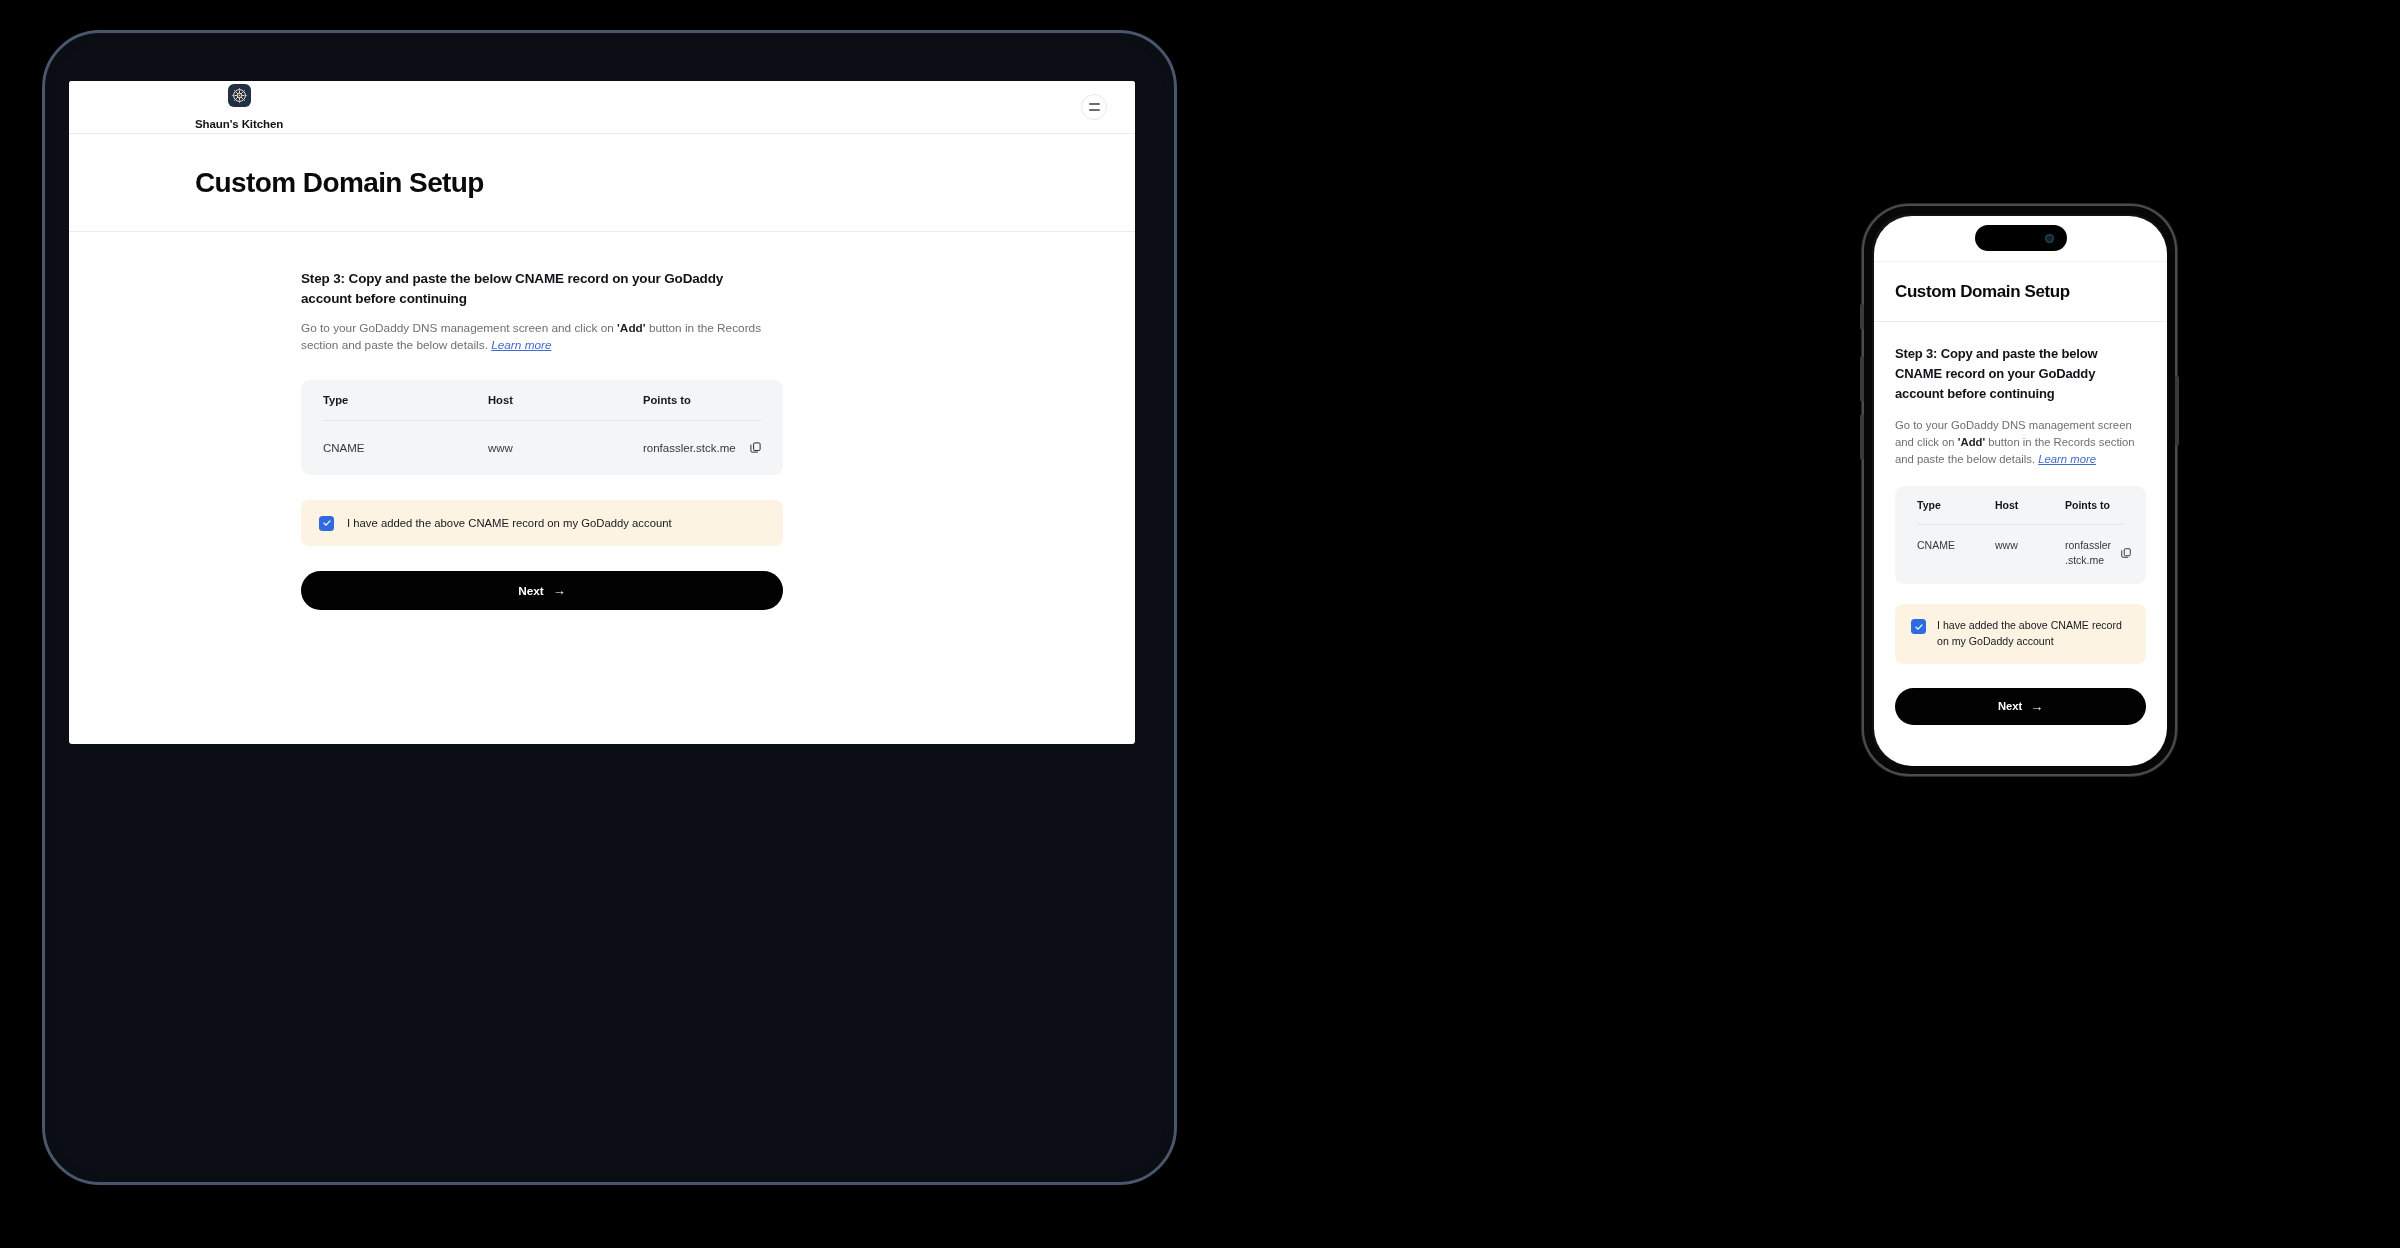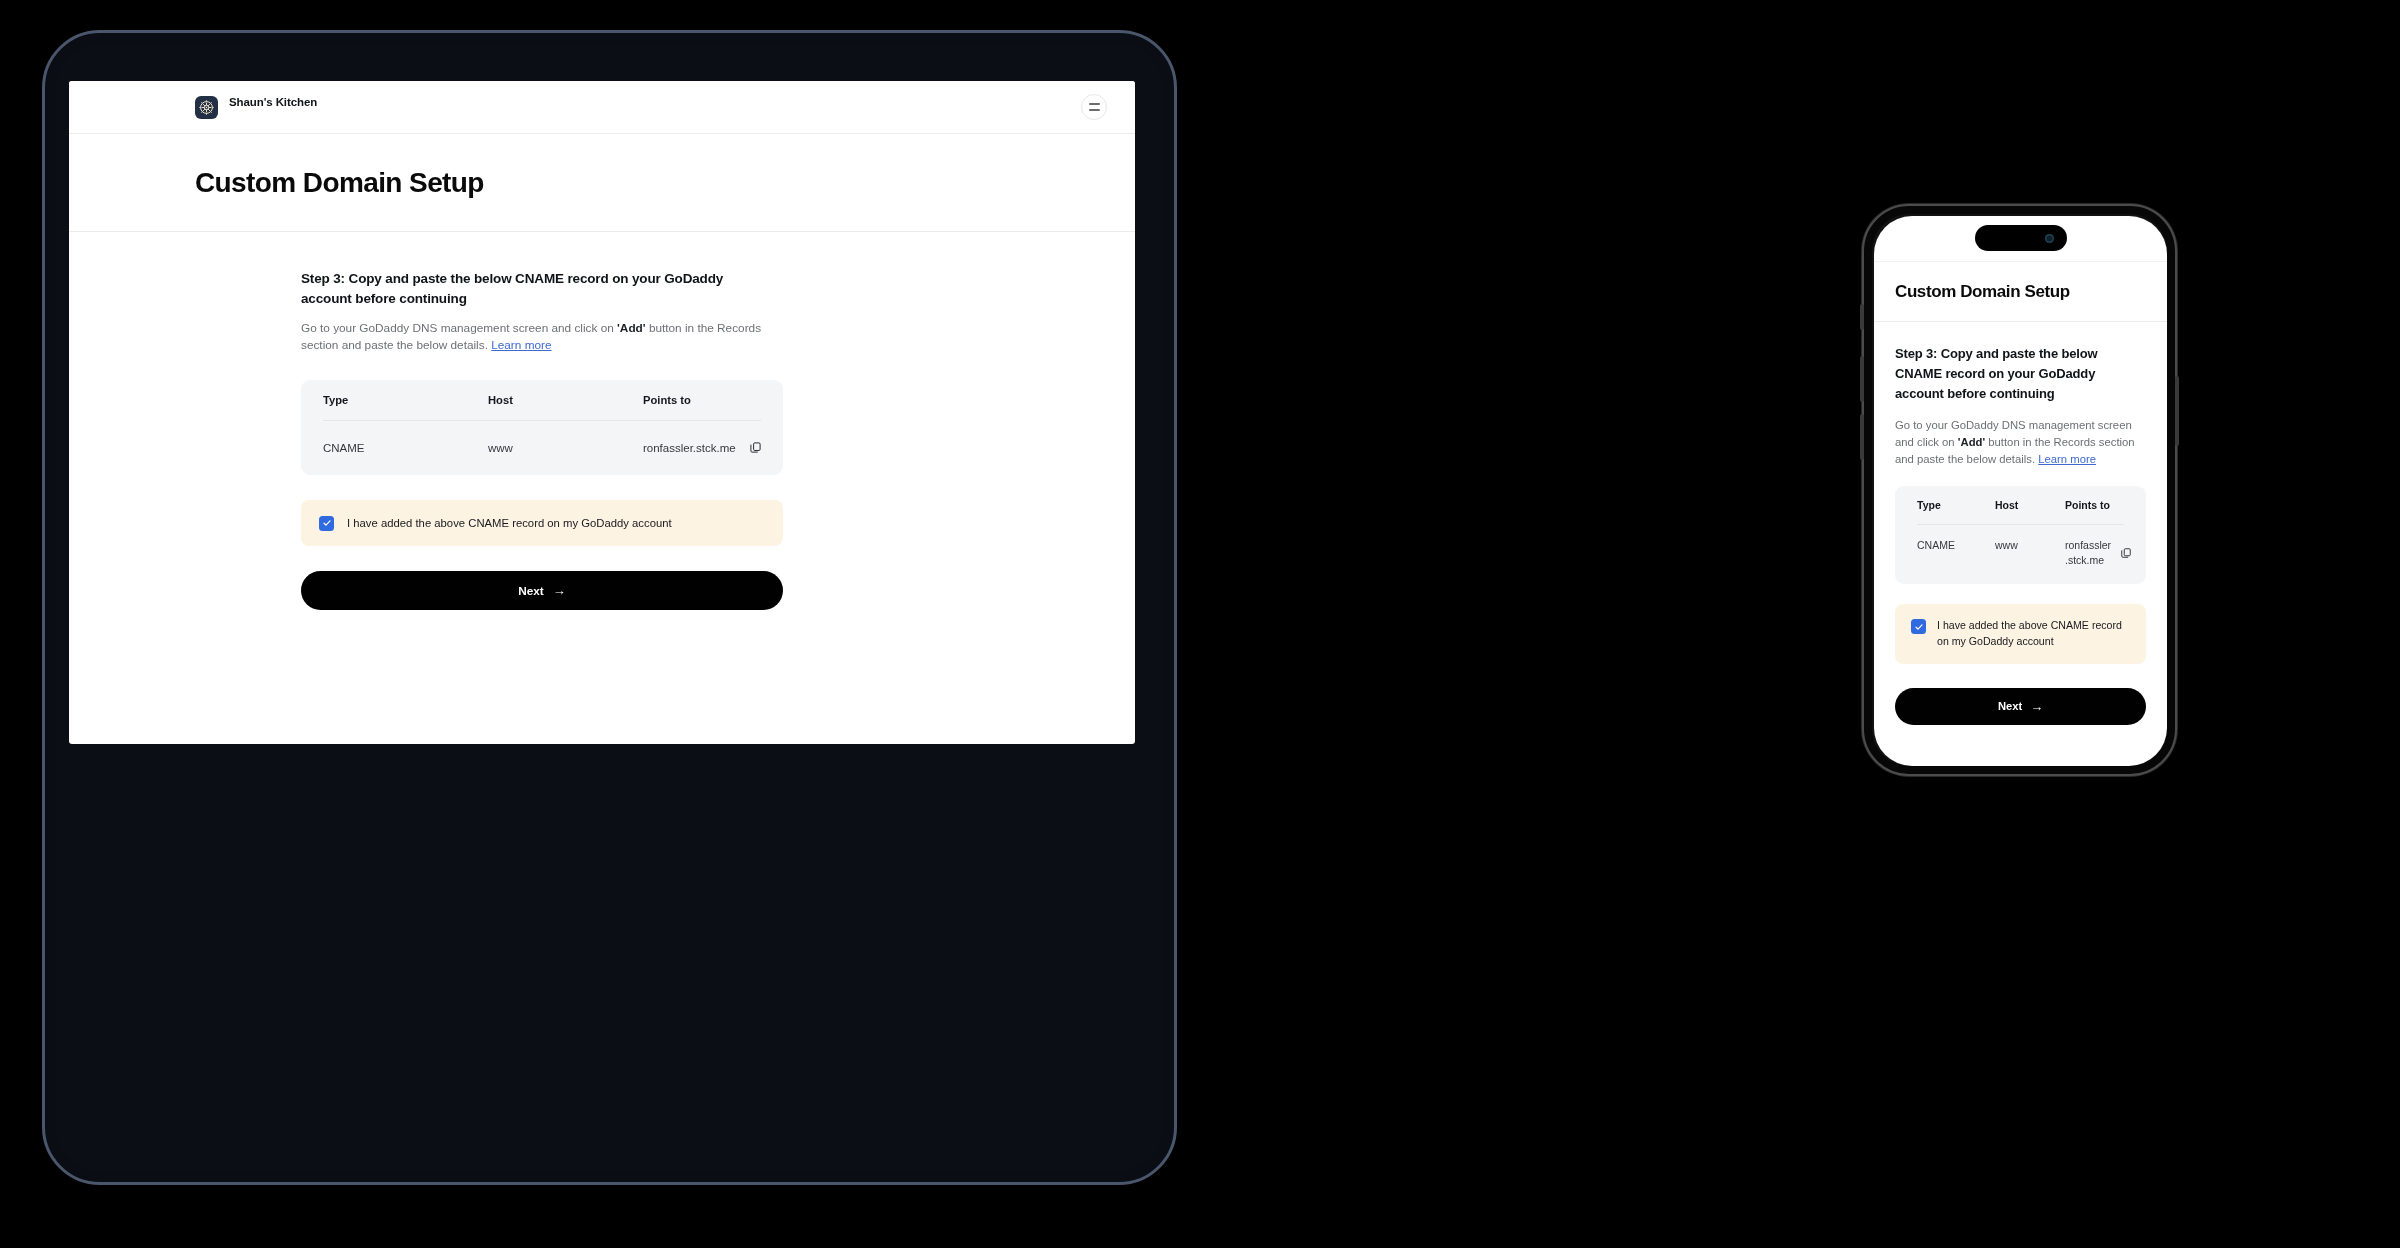--- a/index.html
+++ b/index.html
@@ -45,21 +45,21 @@
 
   
   .tab-header {
     height: 53px;
     border-bottom: 1px solid #ececec;
     display: flex;
     align-items: center;
     padding: 0 28px 0 126px;
     background: #fff;
   }
-  .brand { display: flex; align-items: flex-start; gap: 11px; }
+  .brand { display: flex; align-items: center; gap: 11px; flex-direction: column; }
   .brand-logo {
     width: 23px; height: 23px;
     border-radius: 6px;
     background: #232f45;
     display: flex; align-items: center; justify-content: center;
     flex: none;
   }
   .brand-name {
     font-size: 11.5px;
     font-weight: bold;
@@ -108,21 +108,21 @@
     max-width: 470px;
   }
   .step-desc {
     margin-top: 12px;
     font-size: 11.8px;
     color: #6c6f74;
     line-height: 1.42;
     max-width: 474px;
   }
   .step-desc b { color: #1b1f24; font-weight: bold; }
-  .learn-link { color: #3f6ad2; text-decoration: underline; cursor: pointer; }
+  .learn-link { color: #3f6ad2; text-decoration: underline; cursor: pointer; font-style: italic; }
 
   
   .dns-card {
     margin-top: 26px;
     width: 482px;
     background: #f4f5f6;
     border-radius: 9px;
     overflow: hidden;
   }
   .dns-row {

